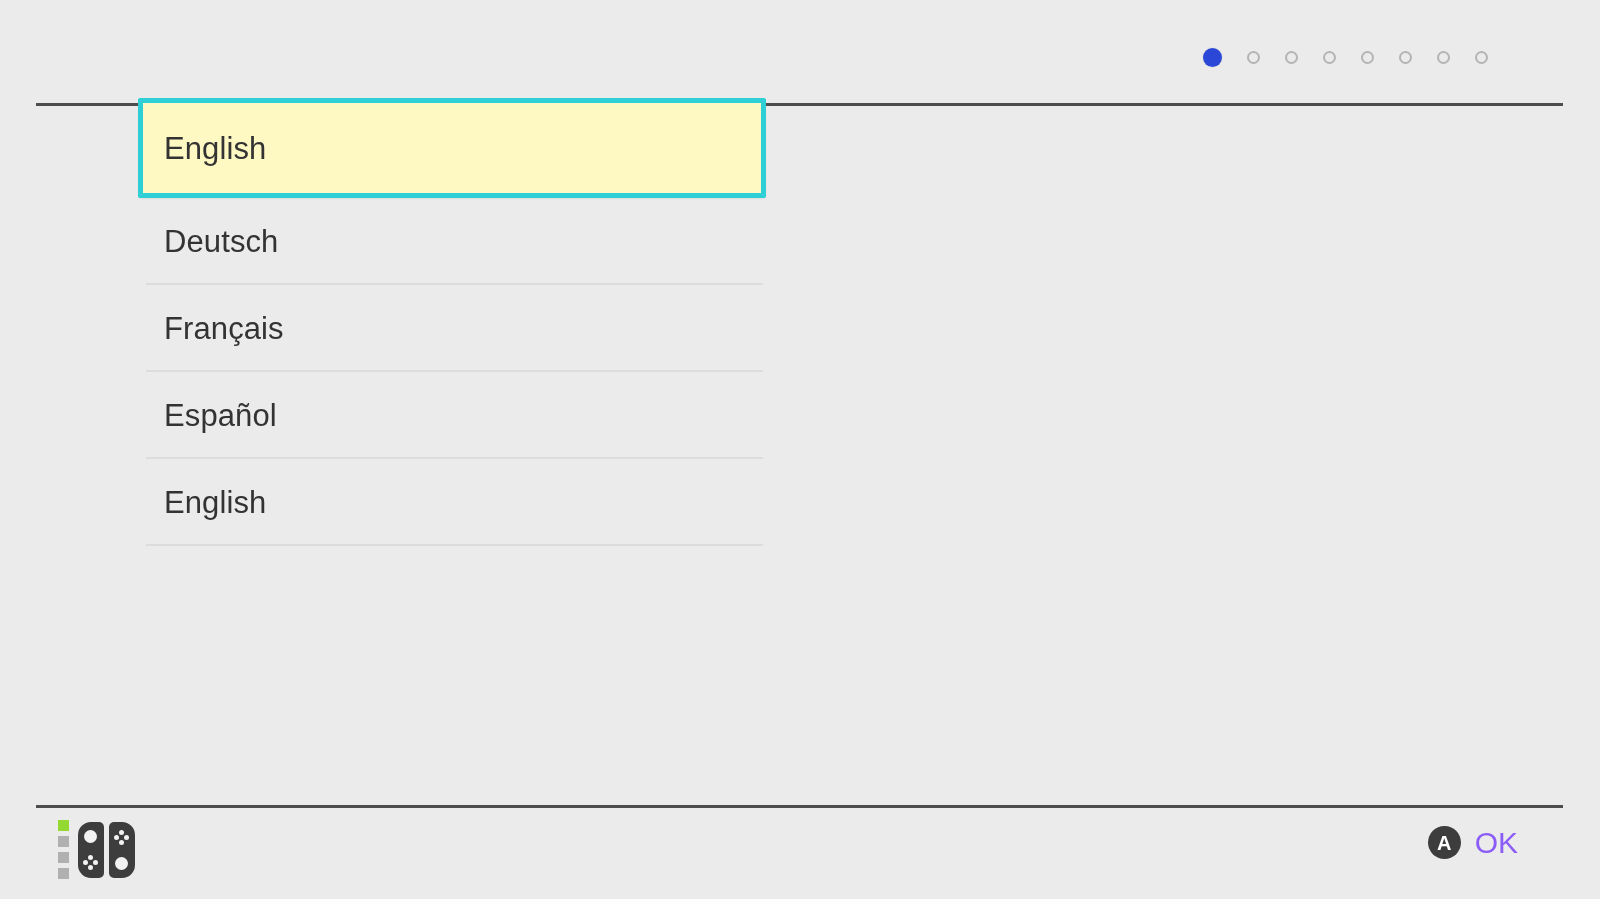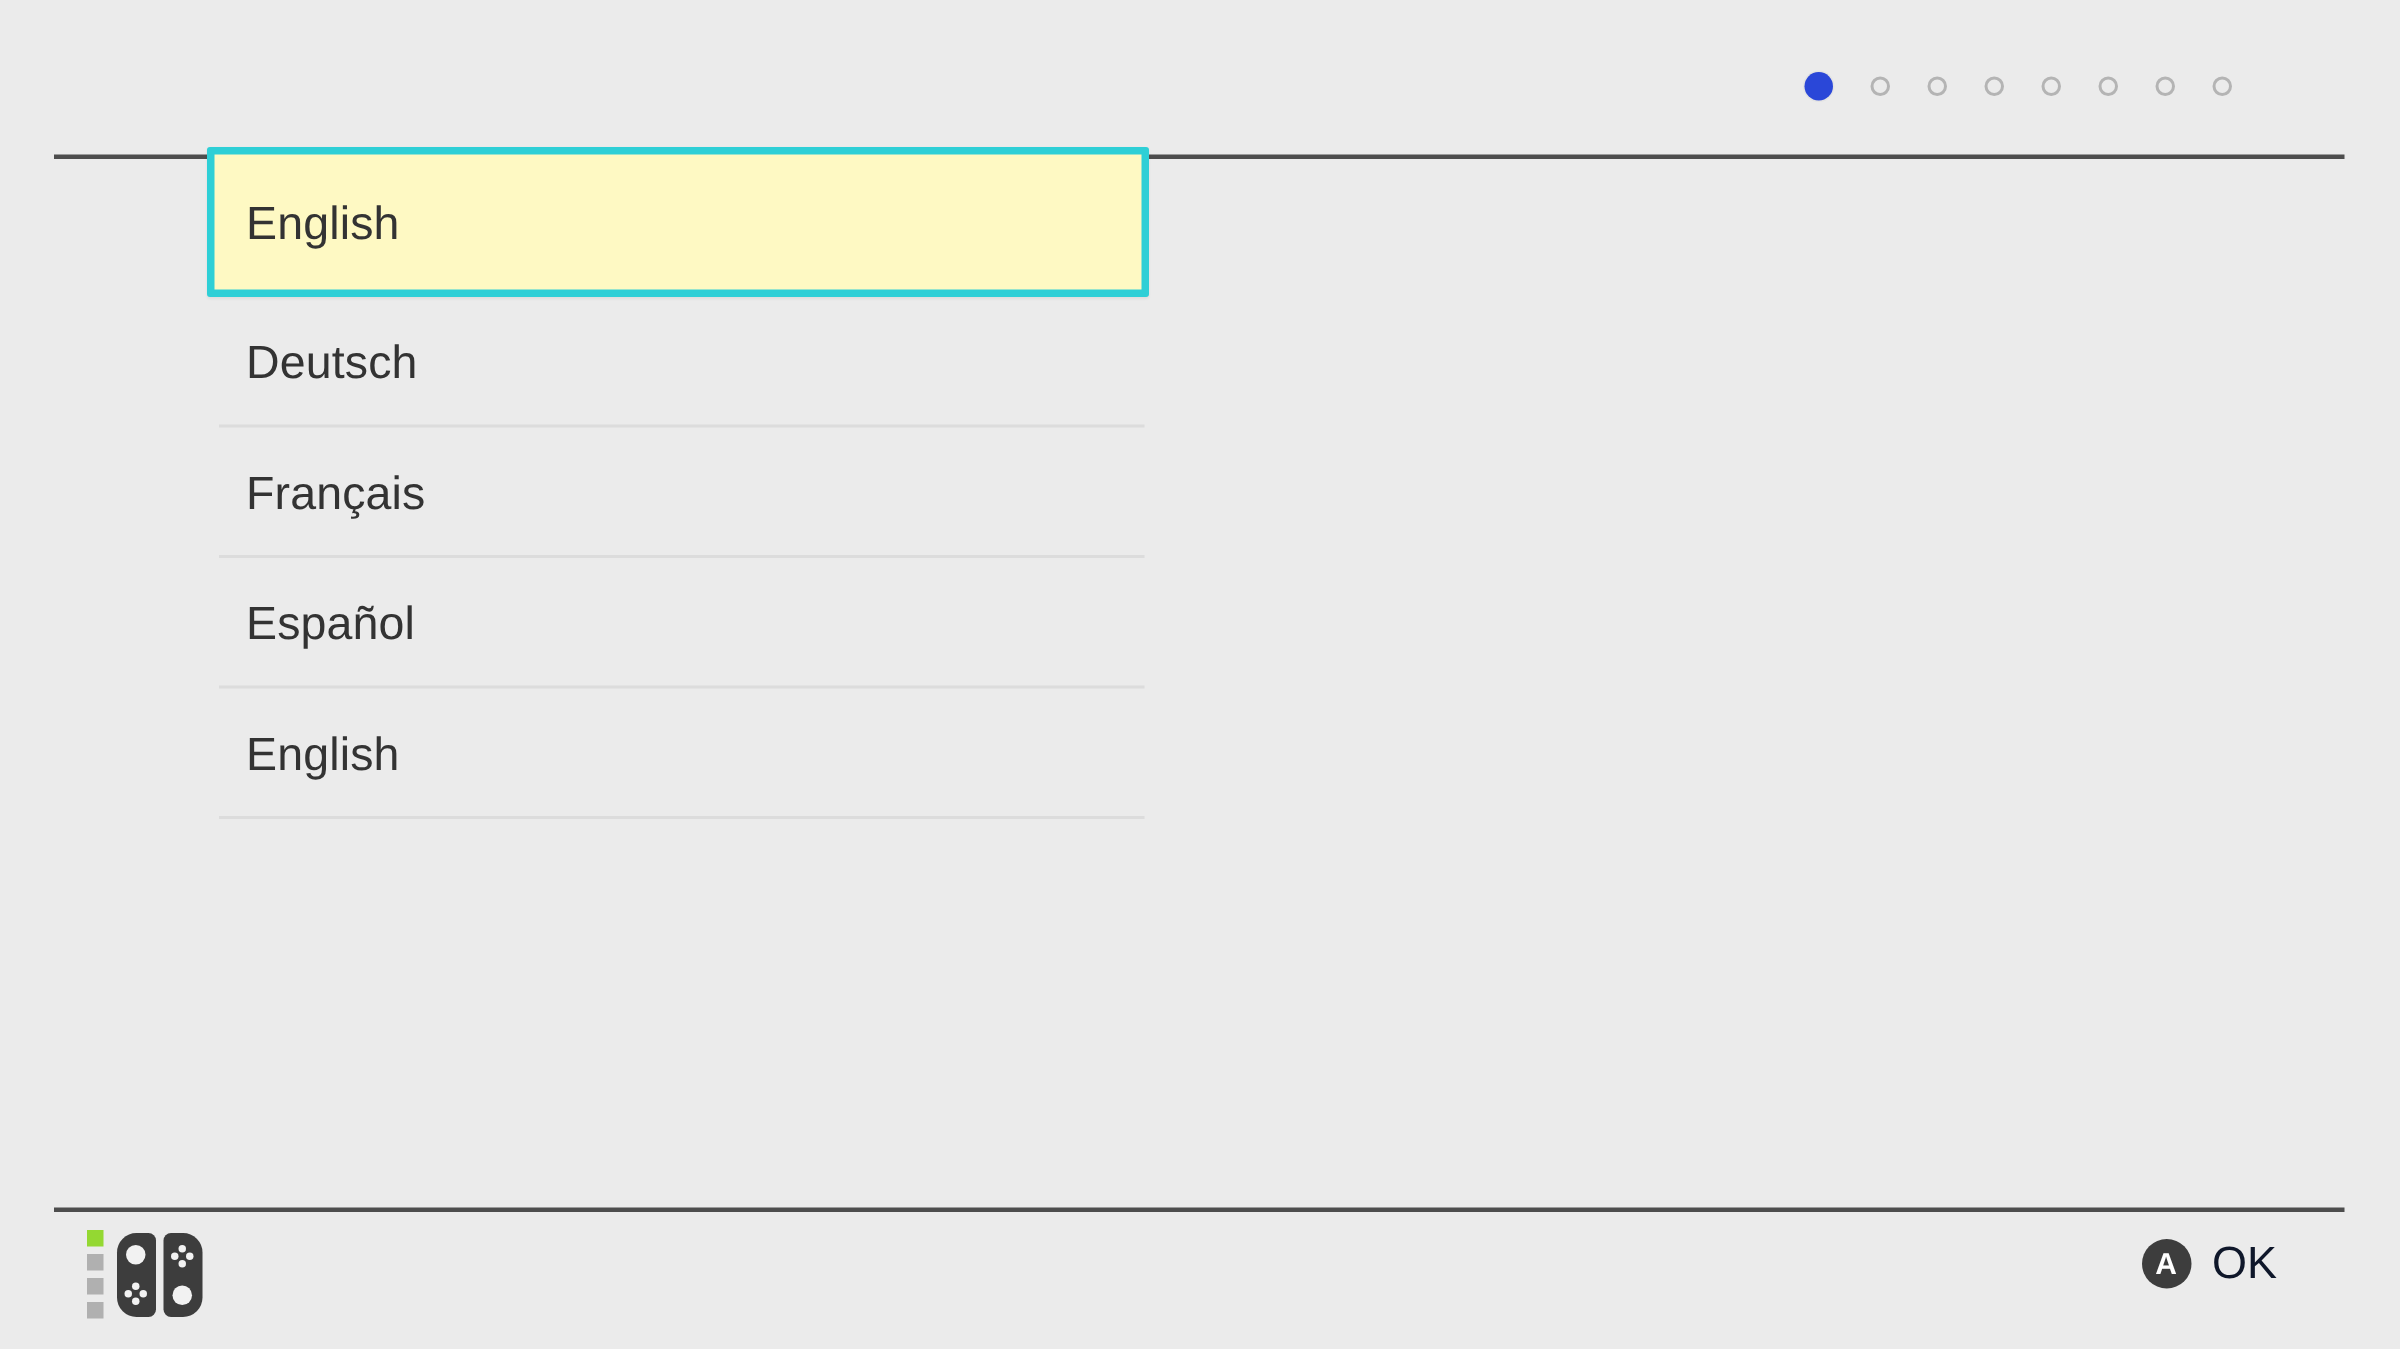--- a/index.html
+++ b/index.html
@@ -223,21 +223,21 @@
     color: #ffffff;
     font-size: 20px;
     font-weight: bold;
     display: flex;
     align-items: center;
     justify-content: center;
     line-height: 1;
   }
   .action-label {
     font-size: 30px;
-    color: #0f172a;
+    color: #8b5cf6;
     line-height: 1;
   }
 </style>
 </head>
 <body>
 
 <div class="header">
   <div class="page-dots">
     <span class="dot active"></span>
     <span class="dot"></span>

